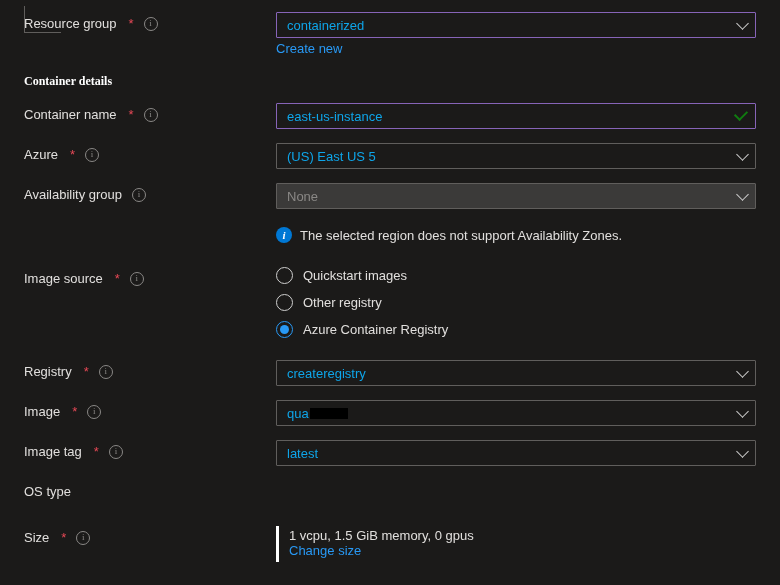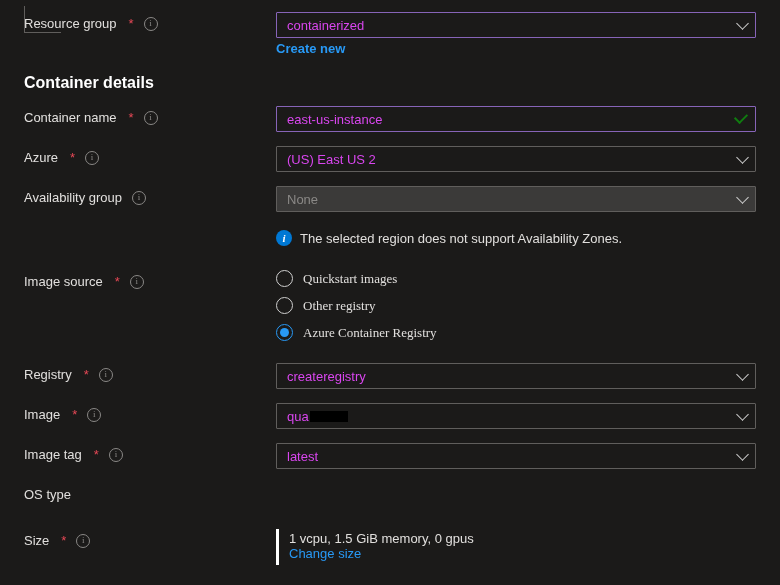--- a/index.html
+++ b/index.html
@@ -55,21 +55,21 @@
     font-family: Georgia, serif;
   }
   .select {
     position: relative;
     border: 1px solid #605e5c;
     background: #1b1a19;
     height: 24px;
     display: flex;
     align-items: center;
     padding: 0 28px 0 10px;
-    color: #d946ef;
+    color: #0ea5e9;
     cursor: pointer;
     font-size: 13px;
     border-radius: 1px;
   }
   .select.purple {
     border-color: #8764b8;
   }
   .select.valid::after {
     content: "";
     position: absolute;
@@ -99,22 +99,23 @@
   }
   .link {
     color: #2899f5;
     font-size: 13px;
     cursor: pointer;
     display: inline-block;
   }
   .section-title {
     font-weight: 600;
     color: #ffffff;
-    font-size: 16px;
+    font-size: 12px;
     margin: 18px 0 14px 0;
+    font-family: Liberation Serif, serif;
   }
   .infobar {
     display: flex;
     align-items: center;
     gap: 8px;
     margin: 4px 0 24px 0;
     font-size: 13px;
     color: #e1dfdd;
   }
   .info-badge {
@@ -128,21 +129,20 @@
     justify-content: center;
     font-family: Georgia, serif;
     font-style: italic;
     font-size: 11px;
     font-weight: bold;
   }
   .radio-group {
     display: flex;
     flex-direction: column;
     gap: 10px;
-    font-family: Liberation Serif, serif;
   }
   .radio {
     display: flex;
     align-items: center;
     gap: 10px;
     cursor: pointer;
     font-size: 13px;
   }
   .radio .dot {
     width: 17px;
@@ -167,21 +167,20 @@
   .static-text {
     padding: 4px 0 0 10px;
     font-size: 13px;
   }
   .sizebox {
     border-left: 3px solid #ffffff;
     padding: 2px 0 4px 10px;
   }
   .below-link {
     margin-top: 3px;
-    font-weight: bold;
   }
   
   .fragment {
     position: absolute;
     left: 24px;
     top: -6px;
     width: 36px;
     height: 26px;
     border-left: 1px solid #605e5c;
     border-bottom: 1px solid #605e5c;
@@ -227,21 +226,21 @@
   </div>
 
   <div class="row">
     <div class="labelcol">
       <span>Azure</span>
       <span class="req">*</span>
       <span class="info-icon">i</span>
     </div>
     <div class="fieldcol">
       <div class="select">
-        <span>(US) East US 2</span>
+        <span>(US) East US 5</span>
         <span class="chev"></span>
       </div>
     </div>
   </div>
 
   <div class="row">
     <div class="labelcol">
       <span>Availability group</span>
       <span class="info-icon">i</span>
     </div>

